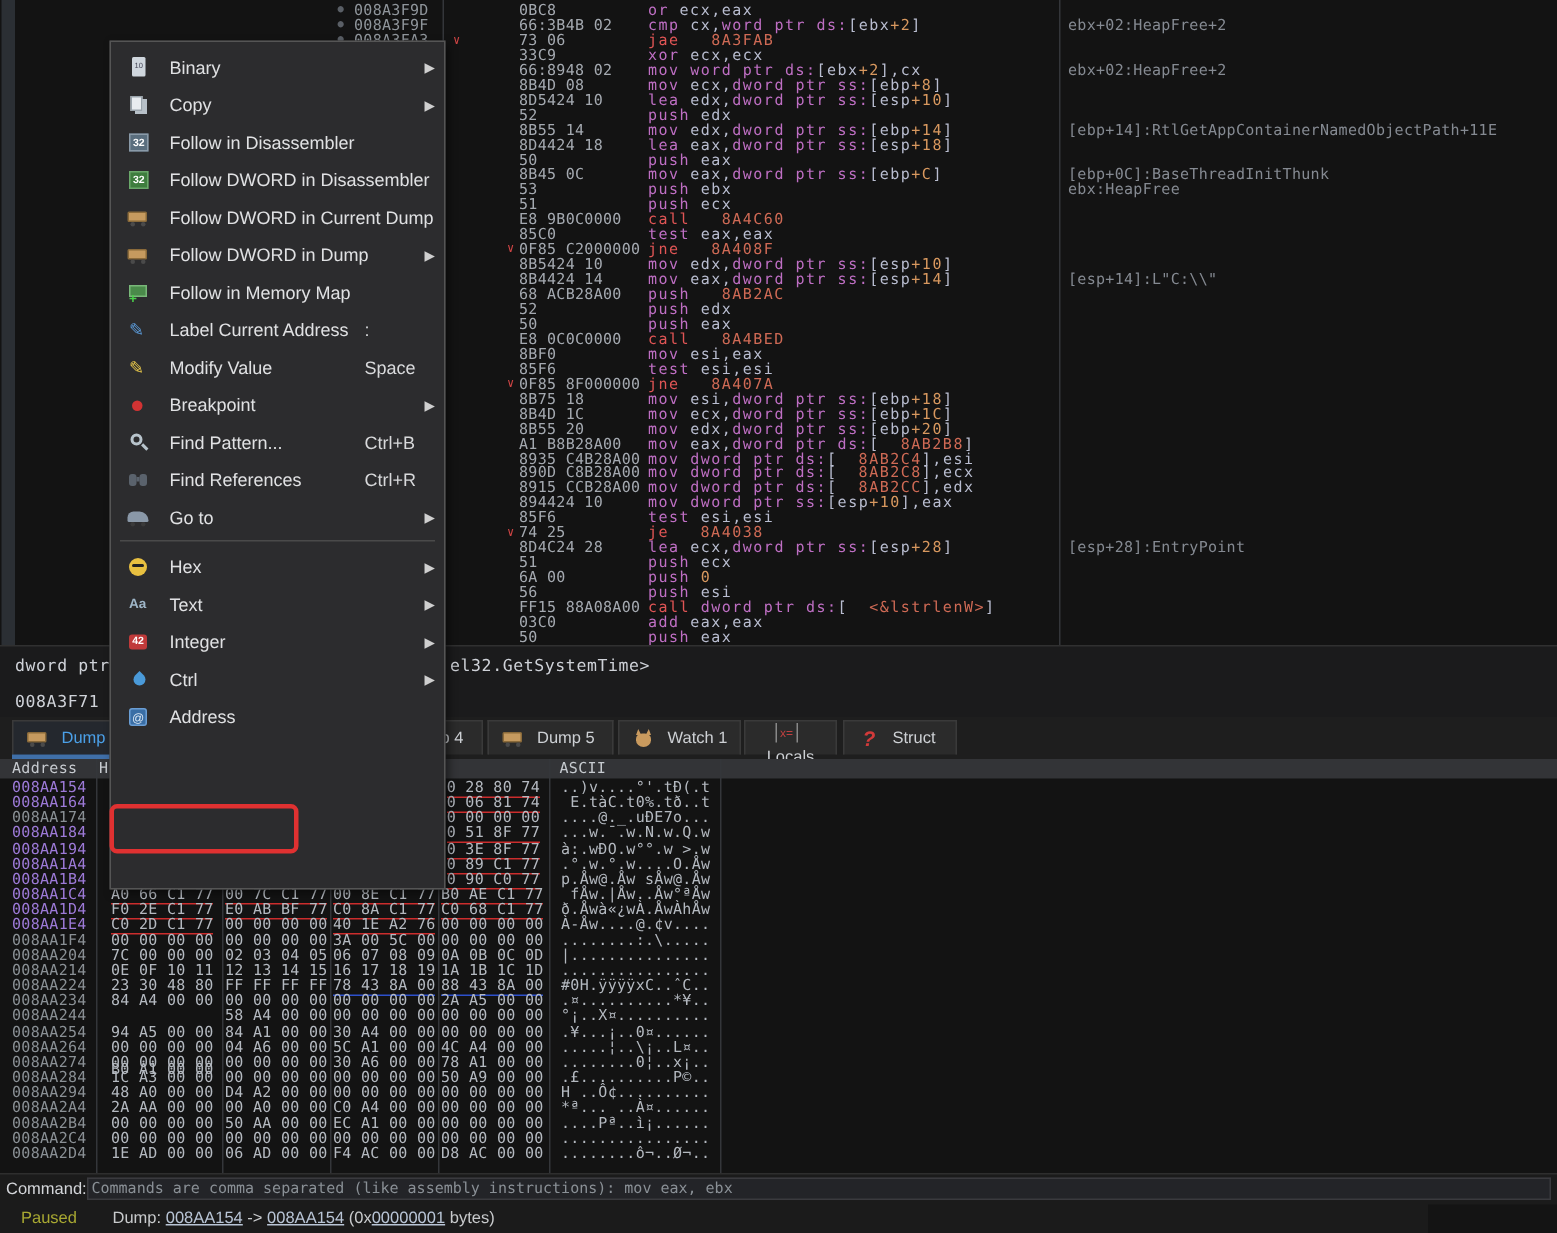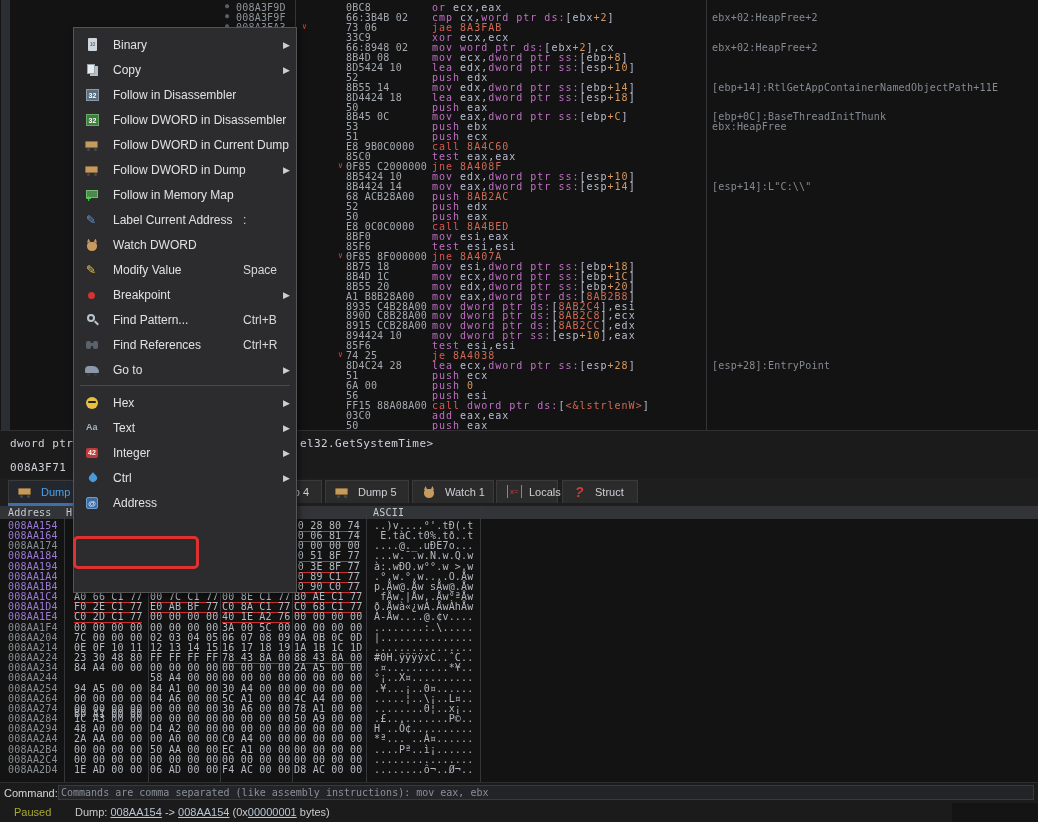--- a/index.html
+++ b/index.html
@@ -42,21 +42,21 @@
   .drow{position:absolute;left:0;height:10px;width:1038px;white-space:pre;}
   .drow span{position:absolute;top:0;}
   .d-addr{left:236px;color:#8f959b;letter-spacing:.2px;}
   .d-dot{left:225px;top:-1px;color:#5a5f66;font-size:7px;}
   .d-pre{left:190px;color:#62666c;font-size:8px;}
   .d-bytes{left:346px;color:#a4a9b0;letter-spacing:.2px;}
   .d-instr{left:432px;letter-spacing:1px;}
   .d-cmt{left:712px;color:#858a92;letter-spacing:.2px;}
   .d-jmark{color:#d04545;font-size:8px;top:0;}
   .c-mn{color:#bf6fc4;} .c-jmp{color:#e05555;} .c-kw{color:#bf6fc4;}
-  .c-mem{color:#cf6a55;} .c-num{color:#d8985f;} .c-reg{color:#b9bdd0;} .c-def{color:#b9bdd0;}
+  .c-mem{color:#cf6a55;margin-left:14px;} .c-num{color:#d8985f;} .c-reg{color:#b9bdd0;} .c-def{color:#b9bdd0;}
   
   .menu{position:absolute;left:73px;top:27px;width:224px;height:566px;background:#2c2c2e;
         border:1px solid #555;box-sizing:border-box;z-index:50;padding-top:4px;
         font-family:"Liberation Sans",sans-serif;font-size:12px;color:#e0e1e3;box-shadow:2px 2px 6px rgba(0,0,0,.5);}
   .mitem{position:relative;height:25px;display:flex;align-items:center;padding-left:10px;}
   .mitem .mlabel{position:absolute;left:39px;white-space:nowrap;}
   .mitem .mshort{position:absolute;left:169px;color:#d8d9db;}
   .mitem .marrow{position:absolute;right:6px;color:#cfcfcf;font-size:9px;}
   .msep{height:8px;position:relative;}
   .msep::after{content:"";position:absolute;left:6px;right:6px;top:3px;height:1px;background:#4a4a4a;}
@@ -169,21 +169,21 @@
         <span>p 4</span>
       </div>
       <div class="tab" style="left: 325px; width: 84px;">
         <span class="ic ticon ic-truck"></span>
         <span>Dump 5</span>
       </div>
       <div class="tab" style="left: 412px; width: 82px;">
         <span class="ic ticon ic-cat"></span>
         <span>Watch 1</span>
       </div>
-      <div class="tab" style="left: 496px; width: 62px;">
+      <div class="tab" style="left: 496px; width: 62px; flex-direction: column;">
         <span class="ic ticon ic-locals"></span>
         <span>Locals</span>
       </div>
       <div class="tab" style="left: 562px; width: 76px;">
         <span class="ic ticon ic-struct"></span>
         <span>Struct</span>
       </div>
     </div>
 
   <div class="dump">
@@ -444,24 +444,20 @@
       <div class="mitem">
         <span class="ic ic-memmap"></span>
         <span class="mlabel">Follow in Memory Map</span>
       </div>
       <div class="mitem">
         <span class="ic ic-label"></span>
         <span class="mlabel">Label Current Address</span>
         <span class="mshort">:</span>
       </div>
       <div class="mitem">
-        <span class="ic ic-cat"></span>
-        <span class="mlabel">Watch DWORD</span>
-      </div>
-      <div class="mitem">
         <span class="ic ic-pencil"></span>
         <span class="mlabel">Modify Value</span>
         <span class="mshort">Space</span>
       </div>
       <div class="mitem">
         <span class="ic ic-breakpoint"></span>
         <span class="mlabel">Breakpoint</span>
         <span class="marrow">▶</span>
       </div>
       <div class="mitem">

